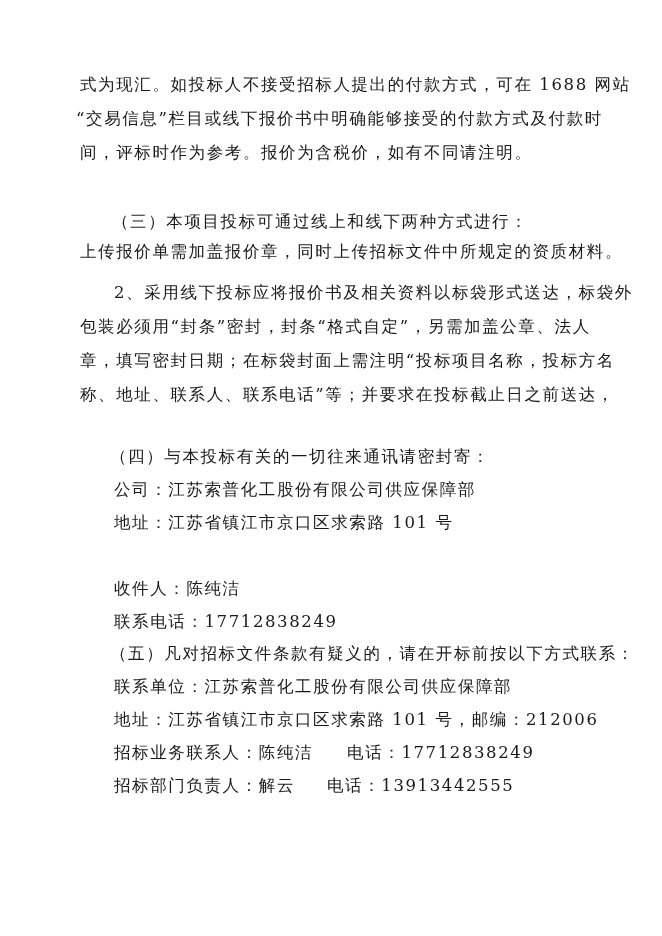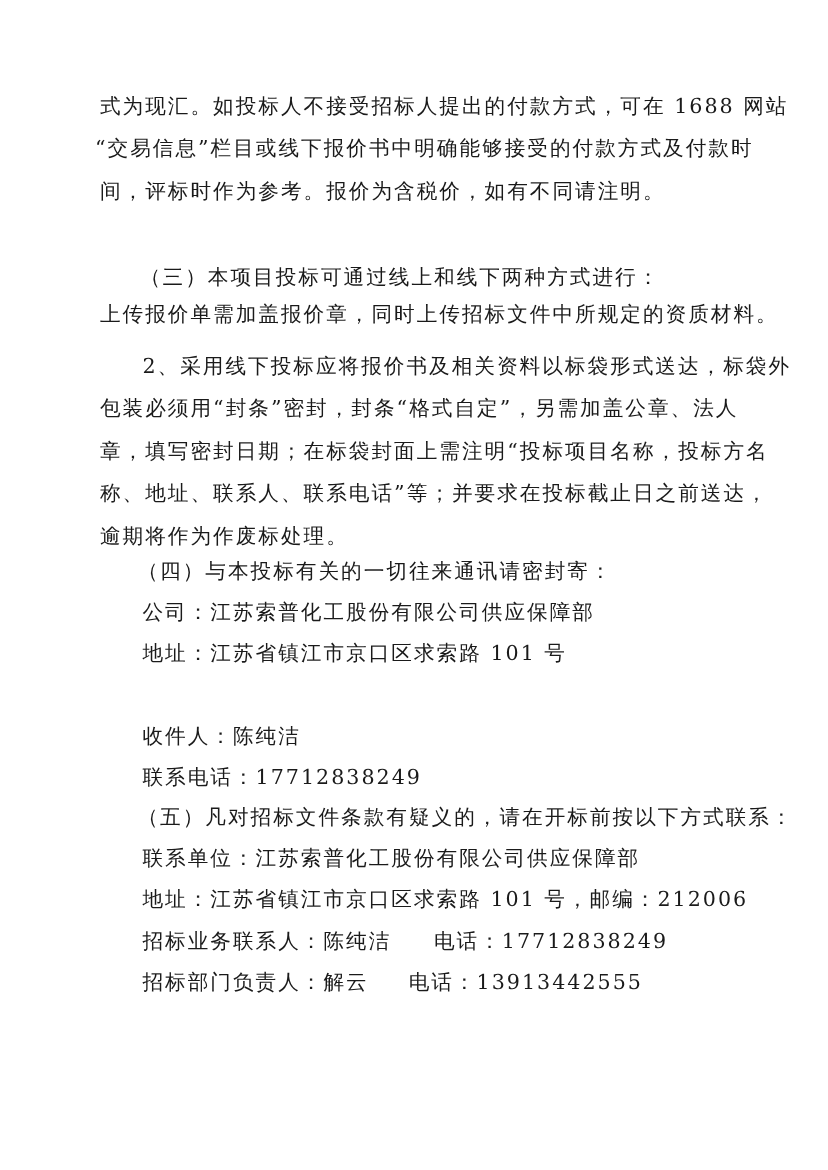--- a/index.html
+++ b/index.html
@@ -22,21 +22,20 @@
   <div class="line" style="top:142px;">间，评标时作为参考。报价为含税价，如有不同请注明。</div>
 
   <div class="line" style="top:175px; left:112px;margin-top:36px;">（三）本项目投标可通过线上和线下两种方式进行：</div>
 
   <div class="line" style="top:241px;">上传报价单需加盖报价章，同时上传招标文件中所规定的资质材料。</div>
 
   <div class="line" style="top:282px; left:114px;">2、采用线下投标应将报价书及相关资料以标袋形式送达，标袋外</div>
   <div class="line" style="top:316px;text-align:center;">包装必须用“封条”密封，封条“格式自定”，另需加盖公章、法人</div>
   <div class="line" style="top:350px;">章，填写密封日期；在标袋封面上需注明“投标项目名称，投标方名</div>
   <div class="line" style="top:384px;">称、地址、联系人、联系电话”等；并要求在投标截止日之前送达，</div>
-  <div class="line" style="top:418px;">逾期将作为作废标处理。</div>
 
   <div class="line" style="top:446px; left:110px;">（四）与本投标有关的一切往来通讯请密封寄：</div>
 
   <div class="line indent1" style="top:479px;">公司：江苏索普化工股份有限公司供应保障部</div>
   <div class="line indent1" style="top:512px;">地址：江苏省镇江市京口区求索路 101 号</div>
   <div class="line indent1" style="top:578px;">收件人：陈纯洁</div>
   <div class="line indent1" style="top:611px;">联系电话：17712838249</div>
 
   <div class="line" style="top:643px; left:110px;">（五）凡对招标文件条款有疑义的，请在开标前按以下方式联系：</div>
 

